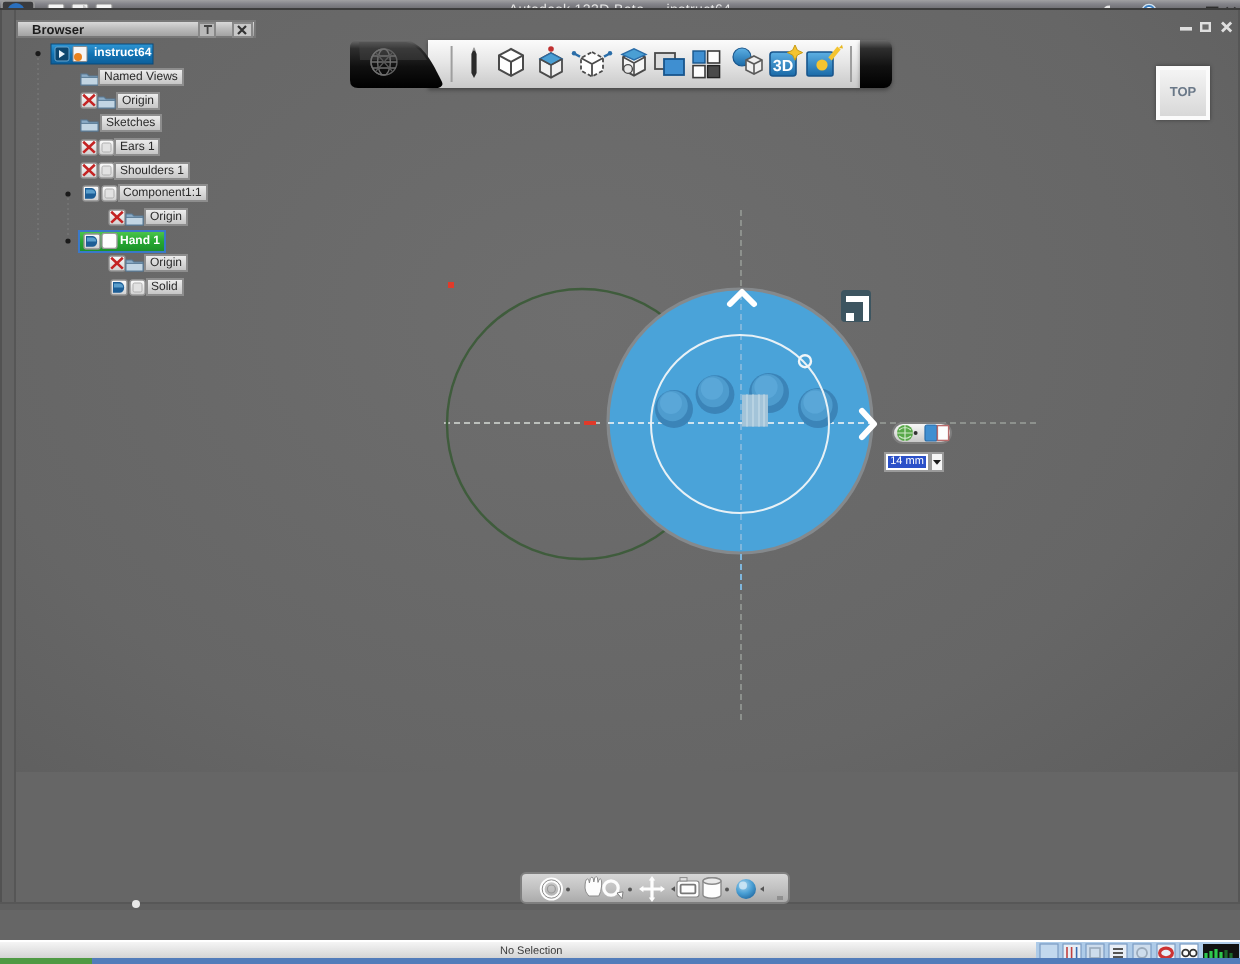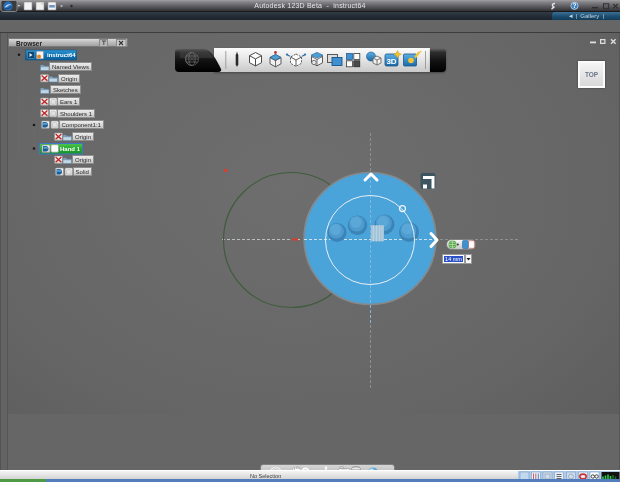--- a/index.html
+++ b/index.html
@@ -15,21 +15,21 @@
     font-size:7px; color:#e6e6e6; letter-spacing:0.2px; }
 
   
   #menubar { position:absolute; left:0; top:12px; width:620px; height:8px;
     background:linear-gradient(180deg,#313c46 0%,#242d36 50%,#1b232b 100%); }
   #gallery { position:absolute; left:552px; top:12px; width:68px; height:8px; border-radius:3px 0 0 0;
     background:linear-gradient(180deg,#3c7094 0%,#1d4d70 55%,#123a57 100%);
     color:#bfd4e2; font-size:6px; line-height:8px; text-align:center; }
 
   
-  #canvas { position:absolute; left:0; top:32px; width:620px; height:382px;
+  #canvas { position:absolute; left:0; top:4px; width:620px; height:382px;
     background:radial-gradient(ellipse 560px 420px at 47% 40%, #6e6e6e 0%, #666666 55%, #5c5c5c 85%, #555555 100%);
     border-top:1px solid #3c3c3c;text-decoration:underline; }
   #leftstrip { position:absolute; left:0; top:0; width:8px; height:450px;
     background:#636363; border-right:1px solid #565656; }
 
   
   #browser-h { position:absolute; left:8px; top:5px; width:120px; height:9px;
     background:linear-gradient(180deg,#d9d9d9 0%,#bdbdbd 45%,#a2a2a2 100%);
     border:1px solid #787878; }
   #browser-h .t { position:absolute; left:7px; top:1px; font-size:6.5px; font-weight:bold; color:#1d1d1d; }

